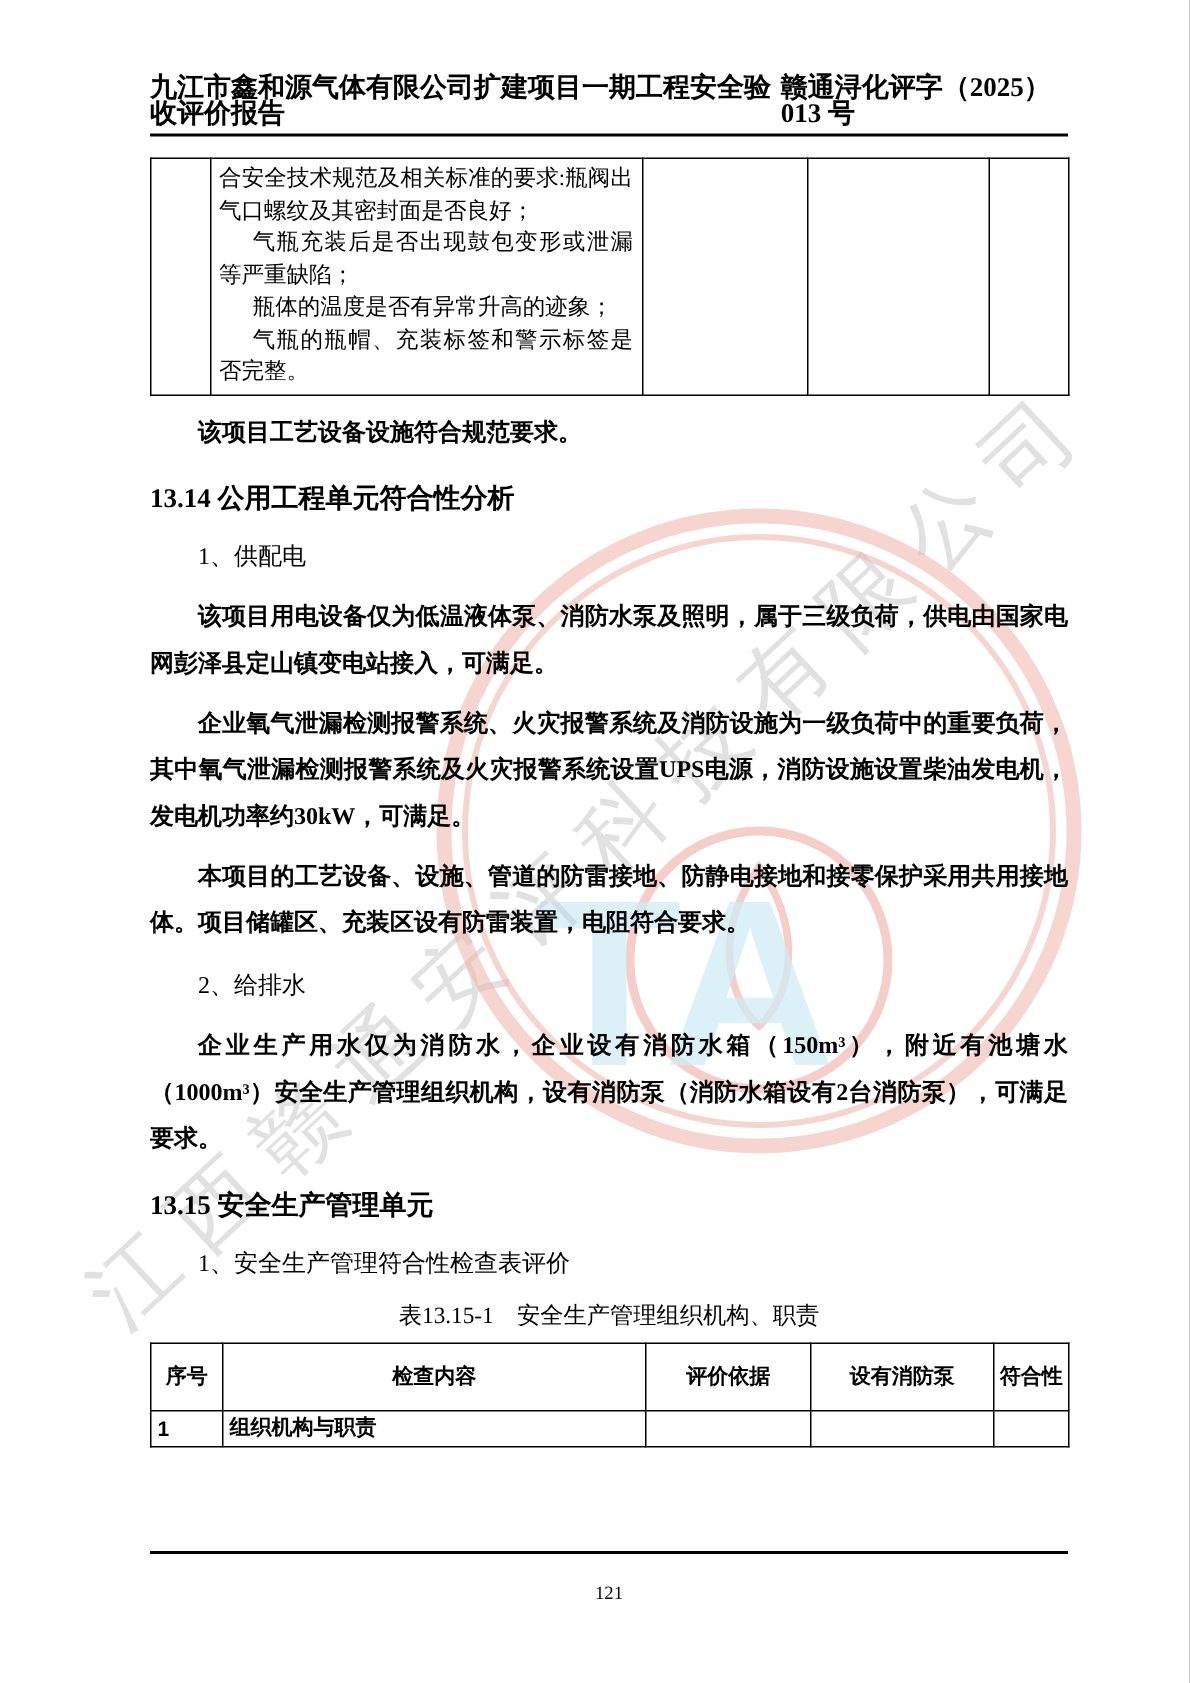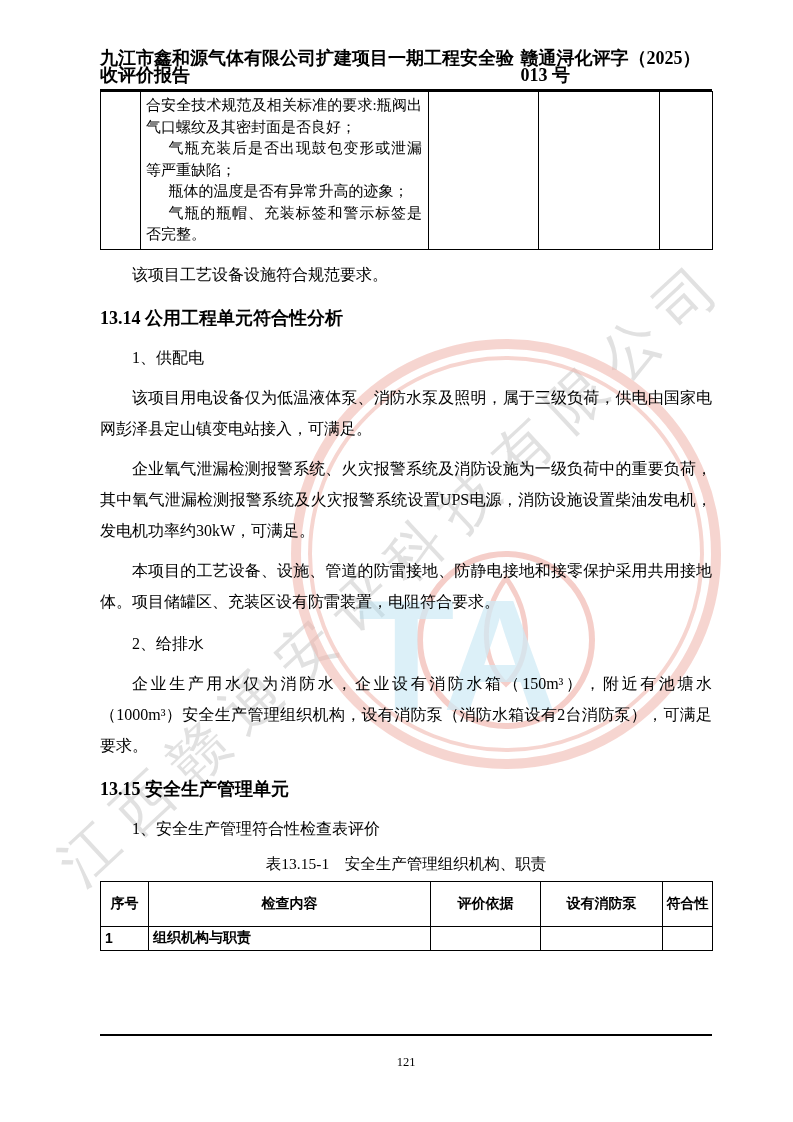--- a/index.html
+++ b/index.html
@@ -58,20 +58,21 @@
     align-items: flex-end;
     font-weight: bold;
     font-size: 18px;
     line-height: 17px;
   }
 
   
   table.cont {
     border-collapse: collapse;
     width: 100%;
+    margin-top: 14px;
     table-layout: fixed;
     padding-left: 18px;
   }
   table.cont td {
     border: 1px solid #000;
     vertical-align: top;
     padding: 2px 5px;
   }
   table.cont td.txt { padding: 3px 6px 3px 5px; }
   .cp {
@@ -82,20 +83,21 @@
   }
   .cp.ind { text-indent: 1.5em; }
 
   
   .para {
     margin: 9px 0 0 0;
     font-size: 16px;
     line-height: 31px;
     text-align: justify;
     text-indent: 2em;
+    font-weight: bold;
   }
   .subhead {
     margin: 11px 0 0 0;
     font-size: 16px;
     line-height: 31px;
     text-indent: 2em;
   }
   h2.sec {
     margin: 15px 0 0 0;
     font-size: 18px;

